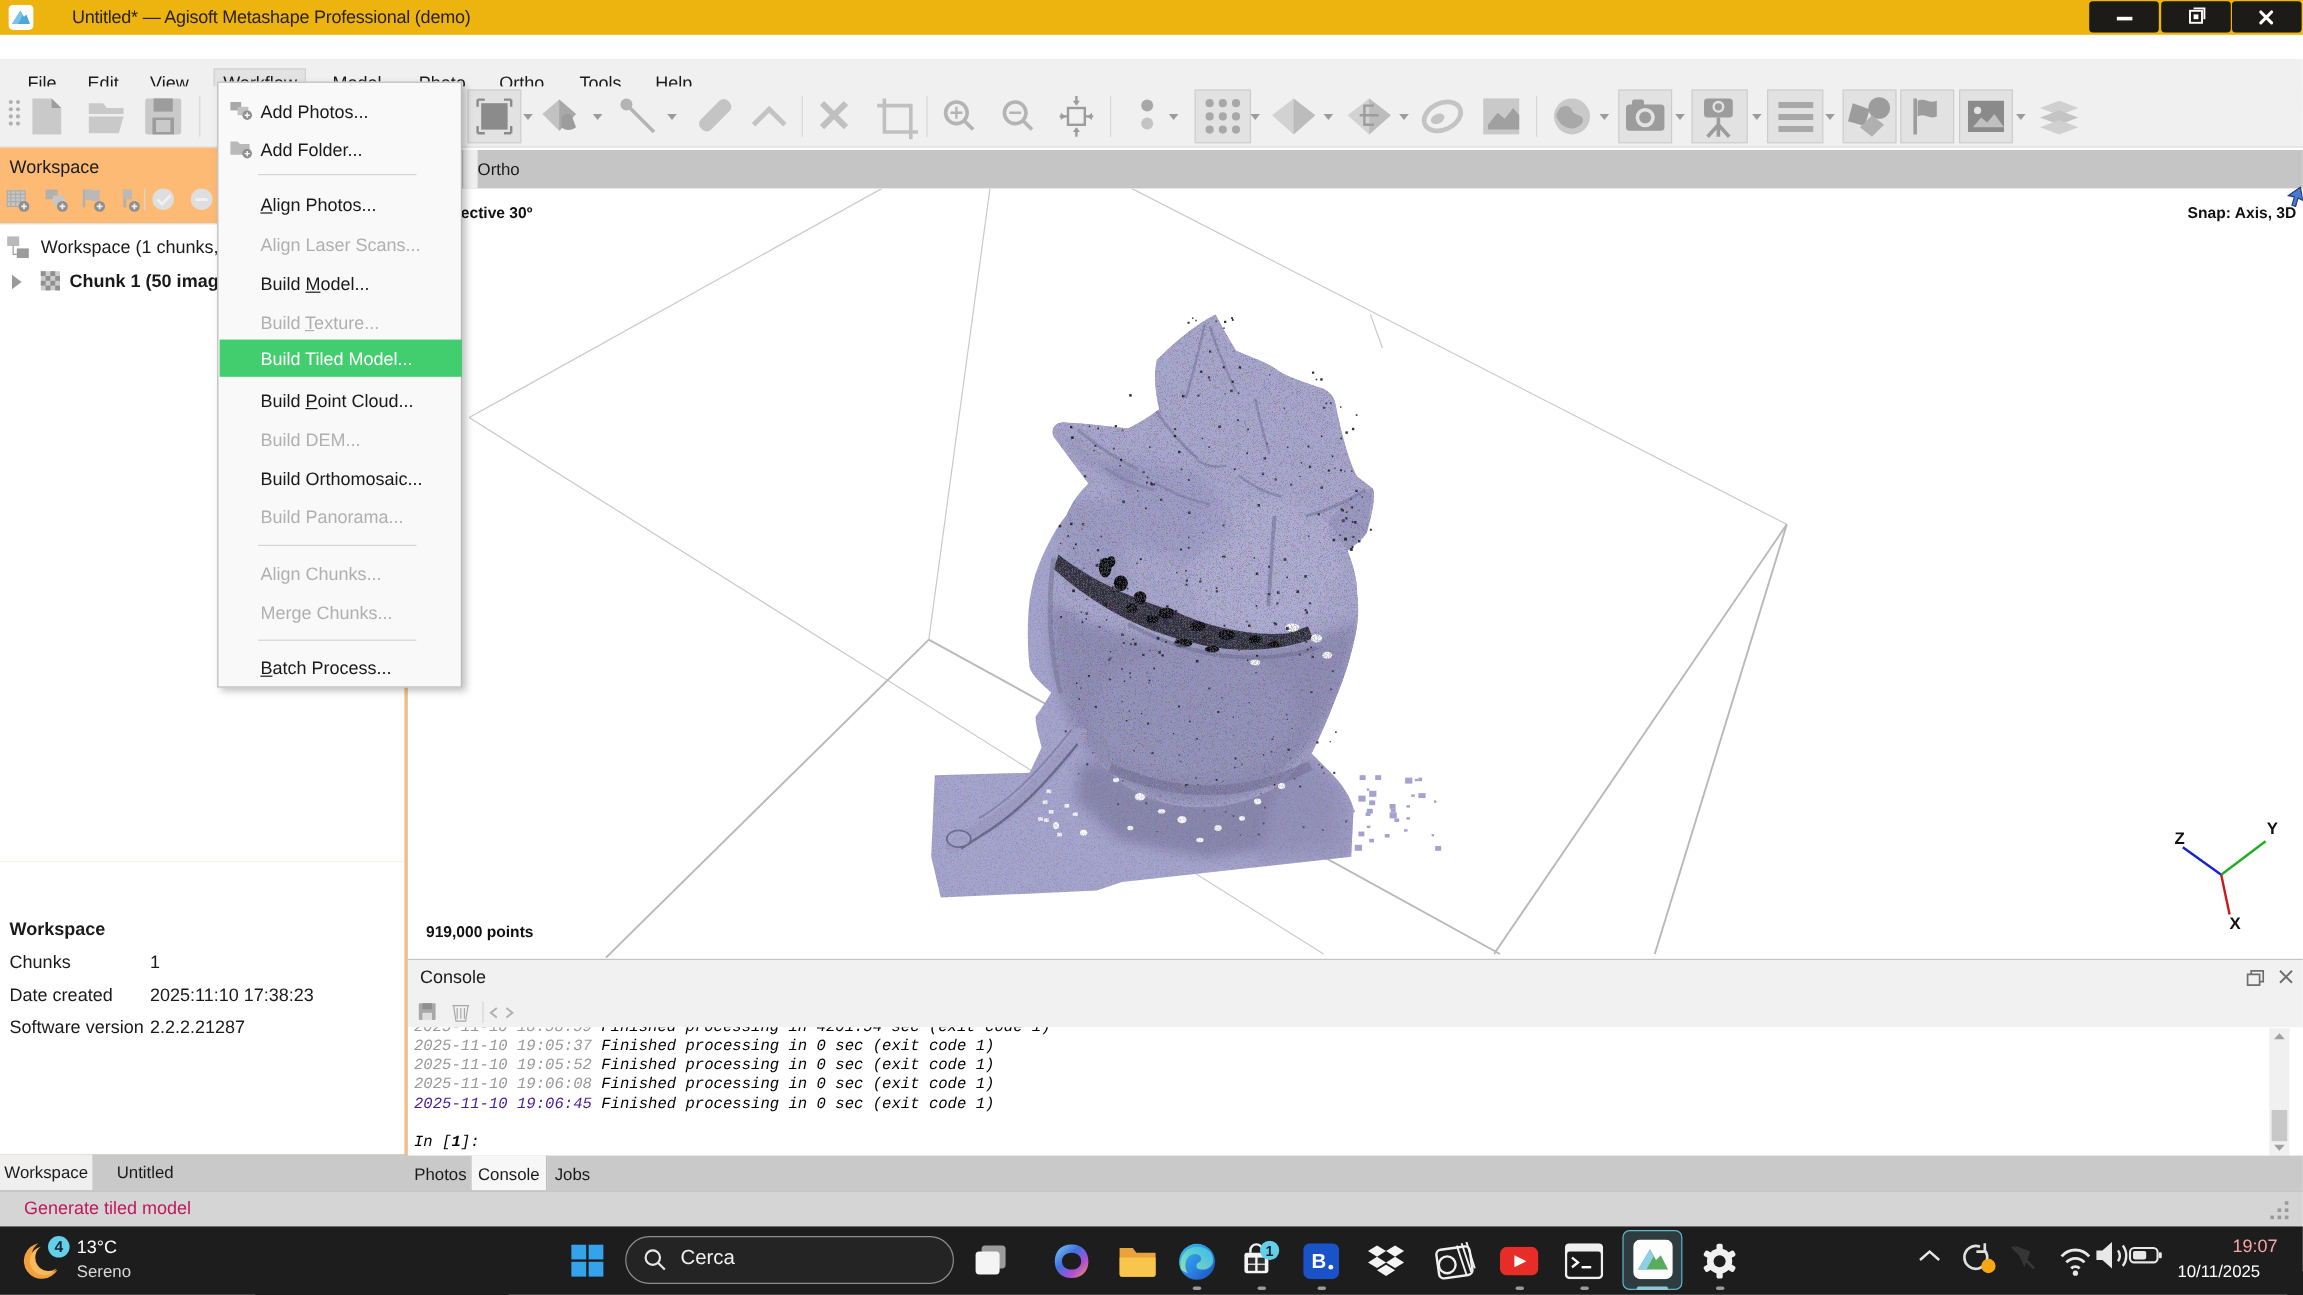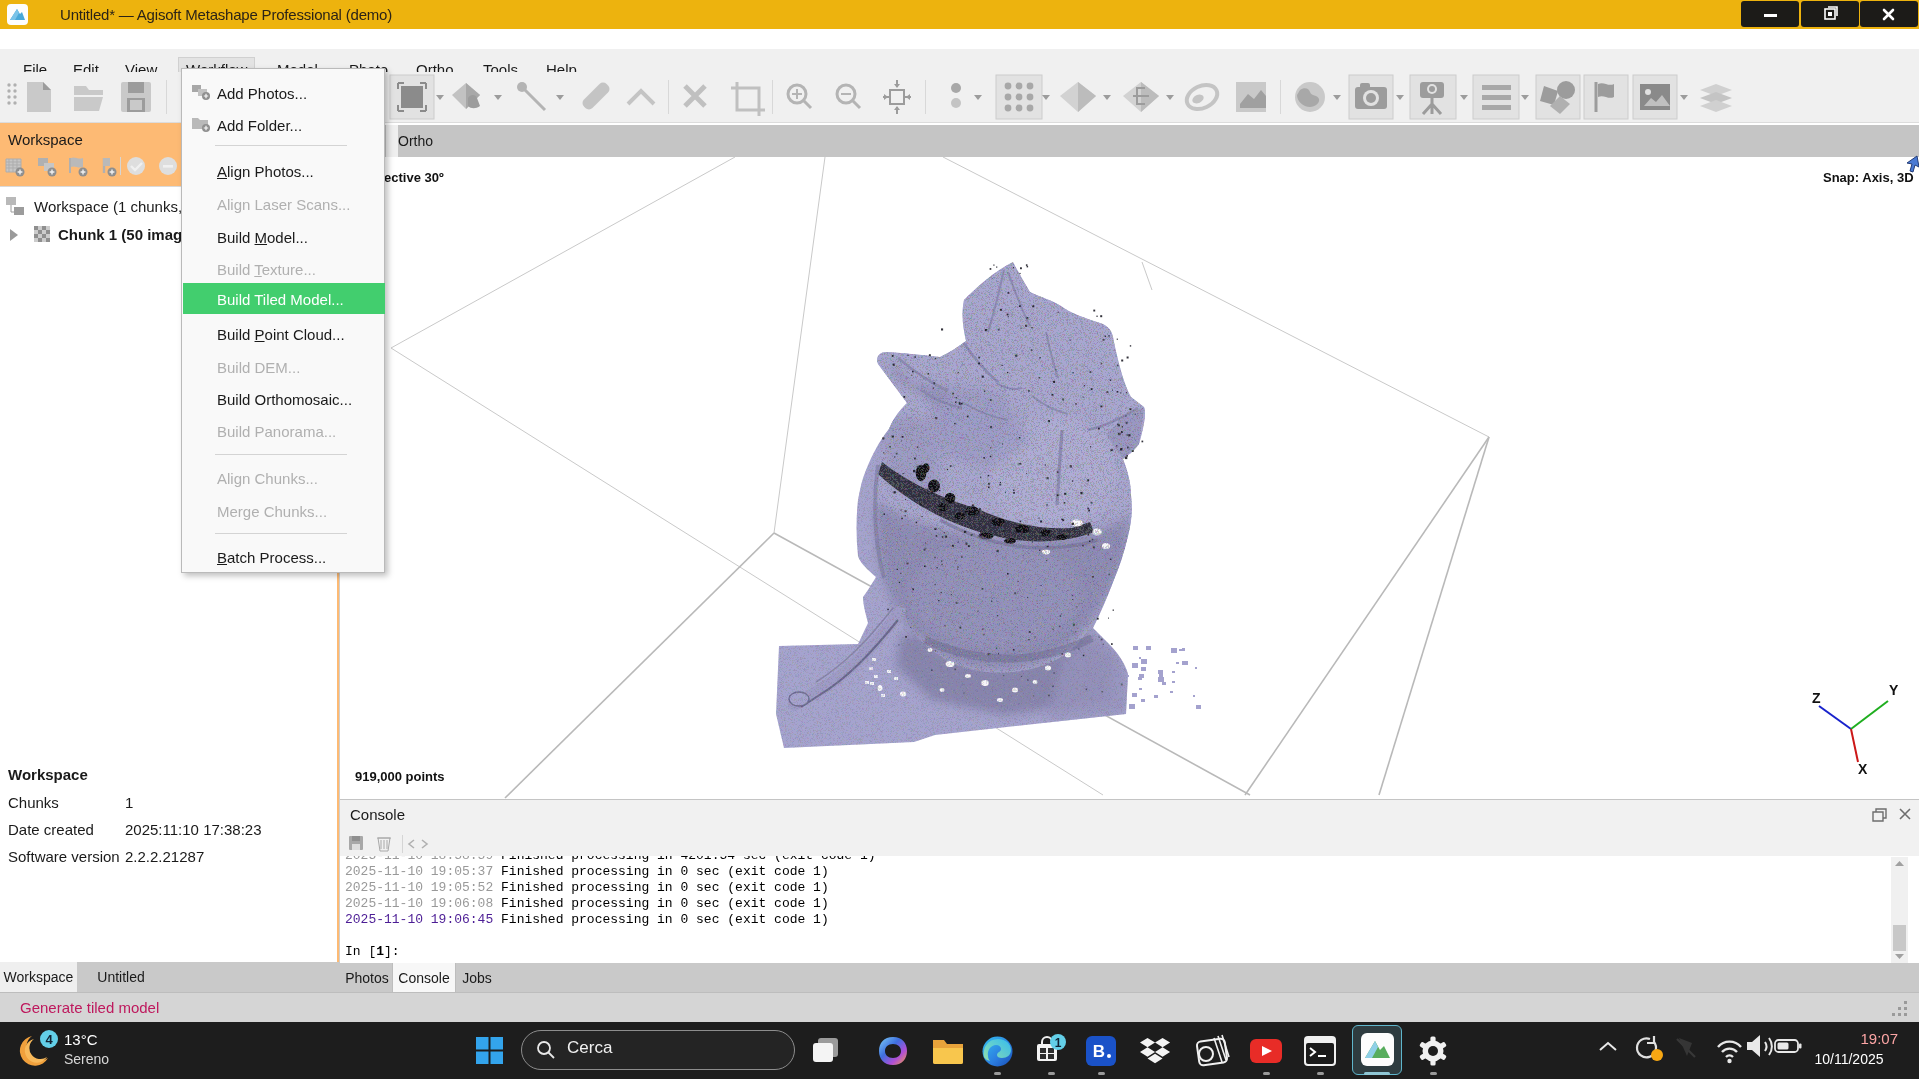--- a/index.html
+++ b/index.html
@@ -22,21 +22,21 @@
 .prow { position:absolute; left:8px; font-size:15px; color:#1a1a1a; }
 .pval { position:absolute; left:125px; font-size:15px; color:#1a1a1a; }
 #ltabs { position:absolute; left:0; top:839px; width:340px; height:30px; background:#c9c9c9; }
 .ltab { position:absolute; top:0; height:30px; font-size:14px; color:#1a1a1a; text-align:center; line-height:30px; }
 #viewport { position:absolute; left:340px; top:125px; width:1579px; height:675px; background:#ffffff; }
 #orthobar { position:absolute; left:0; top:0; width:1579px; height:32px; background:#c5c5c5; }
 #console { position:absolute; left:340px; top:799px; width:1579px; height:164px; background:#ffffff; border-top:1px solid #c4c4c4; }
 #conhdr { position:absolute; left:0; top:0; width:1579px; height:56px; background:#f1f1f1; }
 #conlog { position:absolute; left:5px; top:56px; width:1546px; height:107px; background:#fff; overflow:hidden;
   font-family:"Liberation Mono", monospace; font-size:13px; line-height:16px; white-space:pre; }
-#conlog .inner { margin-top:-8px; }
+#conlog .inner { margin-top:-8px;font-style:italic; }
 #rtabs { position:absolute; left:340px; top:963px; width:1579px; height:29px; background:#c9c9c9; }
 #statusbar { position:absolute; left:0; top:992px; width:1919px; height:30px; background:#d5d5d5; border-top:1px solid #bdbdbd; }
 #taskbar { position:absolute; left:0; top:1022px; width:1919px; height:57px; background:#1d1d1d; }
 #wfmenu { position:absolute; left:181px; top:68px; width:204px; height:505px; background:#f9f9f9;
   border:1px solid #bababa; box-shadow:3px 3px 6px rgba(0,0,0,0.25); z-index:50; }
 .wfi { position:absolute; left:35px; font-size:15px; color:#1a1a1a; white-space:nowrap; }
 .wfd { color:#b0b0b0; }
 .wfsep { position:absolute; left:33px; width:132px; height:1px; background:#d4d4d4; }
 .vtxt { position:absolute; font-size:13px; font-weight:bold; color:#111; }
 </style>

